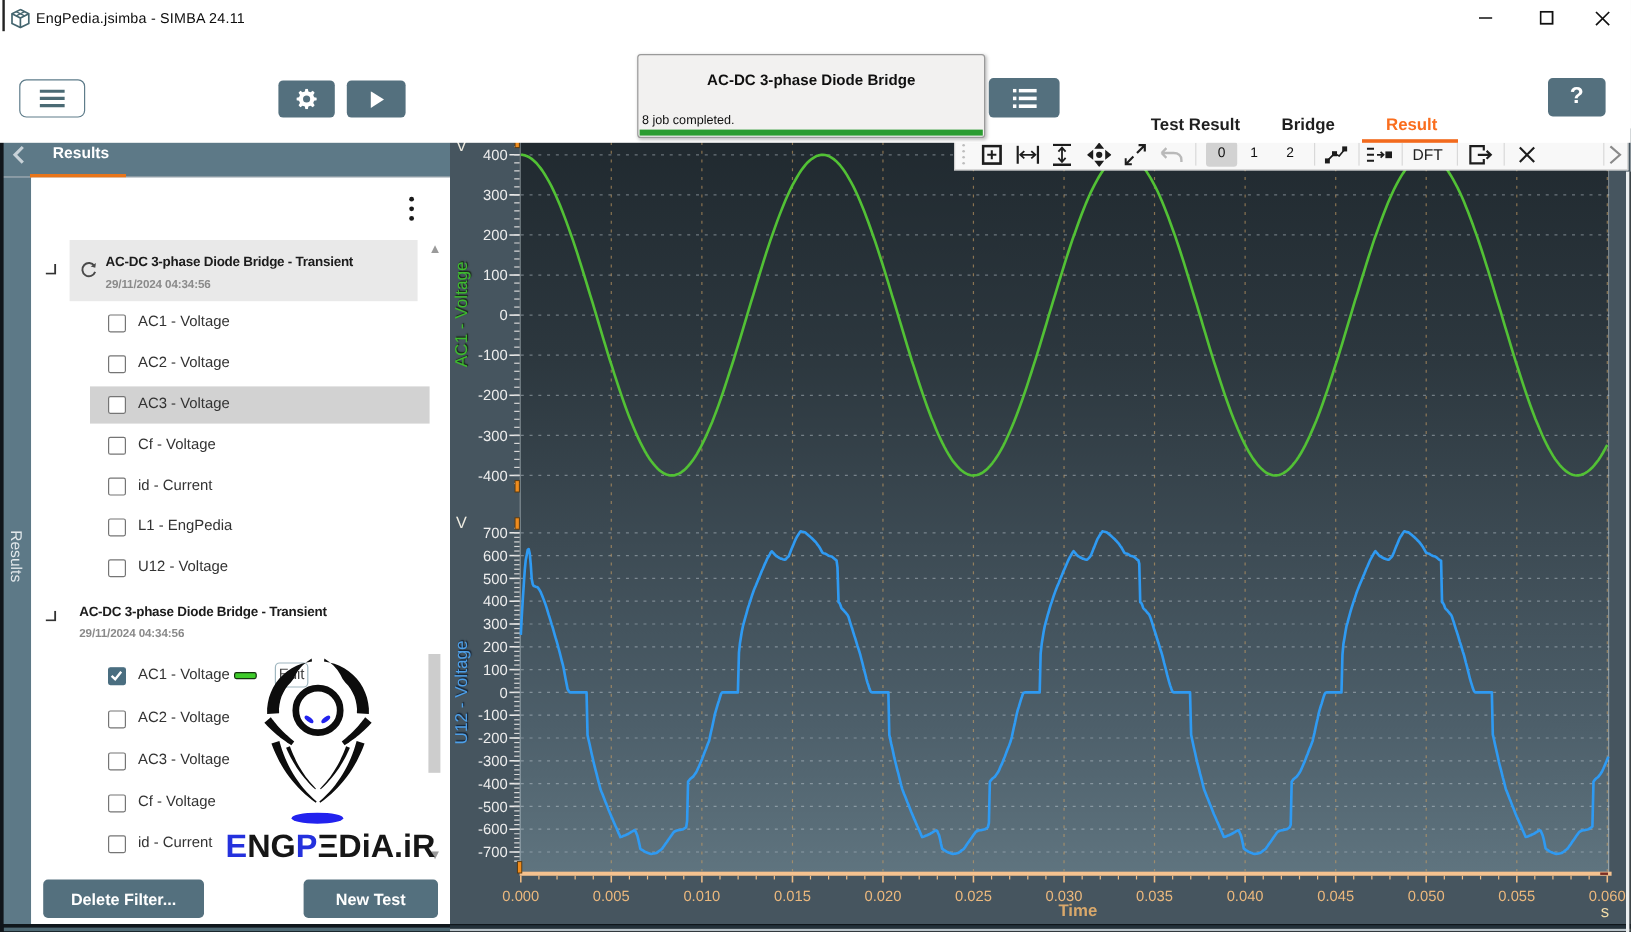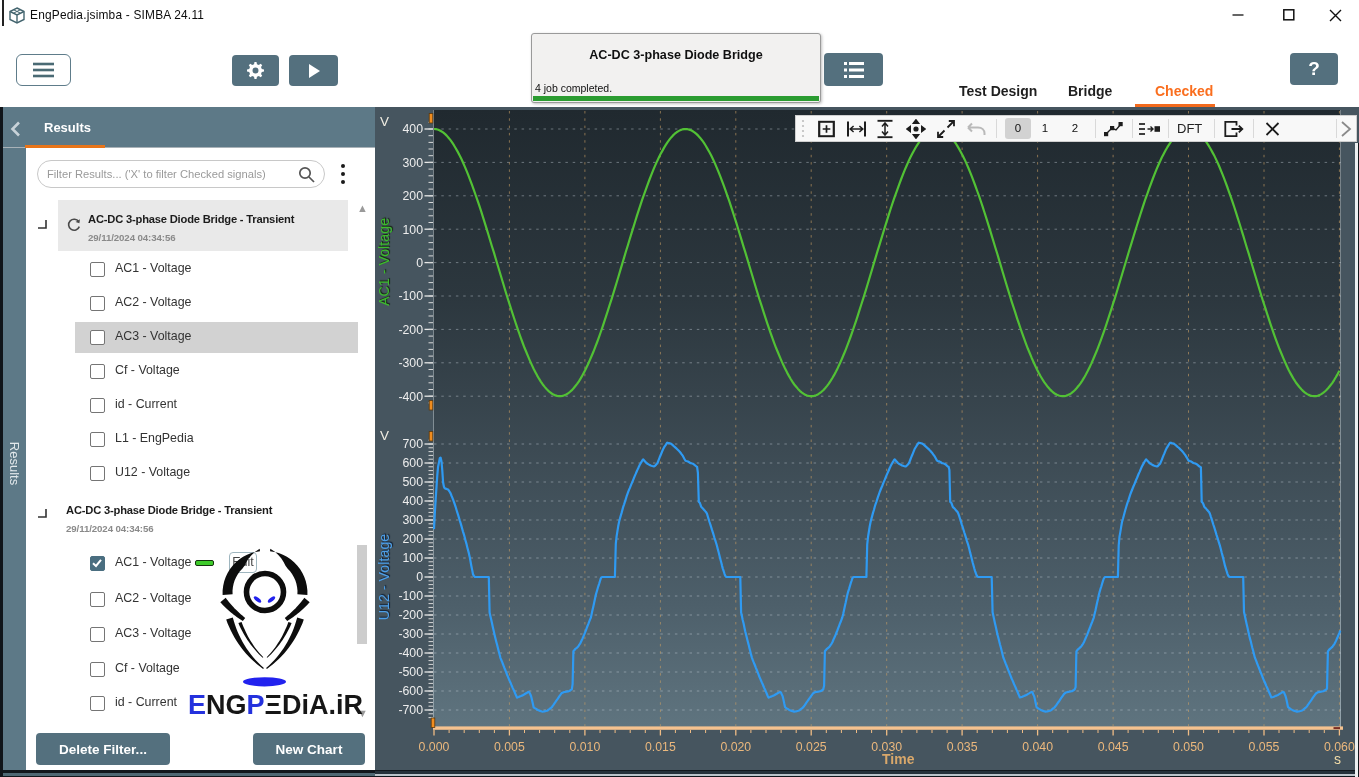--- a/index.html
+++ b/index.html
@@ -4,21 +4,21 @@
 <style>
 * { margin:0; padding:0; box-sizing:border-box; }
 html,body { width:1359px; height:777px; overflow:hidden; background:#fff;
   font-family:"Liberation Sans", sans-serif; }
 #app { position:relative; width:1165px; height:777px; }
 .abs { position:absolute; }
 
 
 #titlebar { position:absolute; left:0; top:0; width:1359px; height:30px; background:#fff; z-index:6; }
 #titletext { position:absolute; left:30px; top:8px; font-size:11.9px; color:#0c0c0c; letter-spacing:0.2px; }
-#toolrow { position:absolute; left:0; top:0; width:1359px; height:107px; background:#fff; z-index:5; }
+#toolrow { position:absolute; left:0; top:12px; width:1359px; height:107px; background:#fff; z-index:5; }
 .slatebtn { position:absolute; background:#54707e; border-radius:4px; display:flex;
   align-items:center; justify-content:center; color:#fff; }
 #hambtn { position:absolute; left:16px; top:54px; width:55px; height:32px; background:#fff;
   border:1.6px solid #5e7c8a; border-radius:6px; display:flex; align-items:center; justify-content:center; }
 #popup { position:absolute; left:531px; top:33px; width:290px; height:70px; background:#f2f1f0;
   border:1px solid #9a9a9a; border-radius:3px; box-shadow:1px 1px 3px rgba(0,0,0,0.25); }
 #popup .ttl { position:absolute; left:0; right:0; top:14px; white-space:nowrap; text-align:center; font-size:12.6px;
   font-weight:bold; color:#101010; }
 #popup .job { position:absolute; left:3px; bottom:8px; font-size:10.5px; color:#101010; }
 #popup .bar { position:absolute; left:1px; right:1px; bottom:1px; height:5.5px; background:#2b9c31; }
@@ -117,38 +117,38 @@
           <path fill="#fff" d="M10 6.5 A3.5 3.5 0 1 0 10 13.5 A3.5 3.5 0 1 0 10 6.5 M8.8 0 L11.2 0 L11.7 2.6 L13.9 3.5 L16.1 2 L17.9 3.8 L16.5 6 L17.4 8.2 L20 8.8 L20 11.2 L17.4 11.8 L16.5 14 L17.9 16.2 L16.1 18 L13.9 16.5 L11.7 17.4 L11.2 20 L8.8 20 L8.3 17.4 L6.1 16.5 L3.9 18 L2.1 16.2 L3.5 14 L2.6 11.8 L0 11.2 L0 8.8 L2.6 8.2 L3.5 6 L2.1 3.8 L3.9 2 L6.1 3.5 L8.3 2.6 Z" fill-rule="evenodd"></path>
         </svg>
     </div>
     <div class="slatebtn" style="left:289px;top:55px;width:49px;height:31px">
       <svg width="12" height="14" viewBox="0 0 12 14">
           <path d="M1 0 L12 7 L1 14 Z" fill="#fff"></path>
         </svg>
     </div>
     <div id="popup">
       <div class="ttl">AC-DC 3-phase Diode Bridge</div>
-      <div class="job">4 job completed.</div>
+      <div class="job">8 job completed.</div>
       <div class="bar"></div>
     </div>
     <div class="slatebtn" style="left:824px;top:53px;width:59px;height:33px">
       <svg width="20" height="16" viewBox="0 0 20 16">
           <g fill="#fff">
         <rect x="0" y="0" width="3" height="3"></rect>
             <rect x="5" y="0" width="15" height="3"></rect>
         <rect x="0" y="6.5" width="3" height="3"></rect>
             <rect x="5" y="6.5" width="15" height="3"></rect>
         <rect x="0" y="13" width="3" height="3"></rect>
             <rect x="5" y="13" width="15" height="3"></rect>
           </g>
         </svg>
     </div>
-    <div class="tab" style="left:959px">Test Design</div>
+    <div class="tab" style="left:959px">Test Result</div>
     <div class="tab" style="left:1068px">Bridge</div>
-    <div class="tab" style="left:1155px;color:#fa6e1e">Checked</div>
+    <div class="tab" style="left:1155px;color:#fa6e1e">Result</div>
     <div id="tab-underline"></div>
     <div class="slatebtn" style="left:1290px;top:53px;width:48px;height:32px;font-size:19px;font-weight:bold">?</div>
   </div>
 
   <div id="chart">
     <div id="plot"></div>
     <svg class="abs" style="left:0;top:0" width="984" height="664" viewBox="375 107 984 664">
       <g stroke="rgba(208,218,223,0.42)" stroke-width="1" stroke-dasharray="2.5 4.8">
 <line x1="434" y1="396.2" x2="1341" y2="396.2"></line>
 <line x1="434" y1="362.8" x2="1341" y2="362.8"></line>
@@ -546,27 +546,20 @@
   <div id="side-band"></div>
   <div id="side-strip"></div>
   <svg id="side-chev-svg" class="abs" style="left:10px;top:121px" width="11" height="16" viewBox="0 0 11 16">
       <path d="M9 1.5 L2.5 8 L9 14.5" stroke="#c8d2d8" stroke-width="2.6" fill="none"></path>
     </svg>
   <div id="side-results">Results</div>
   <div id="side-underline"></div>
   <div id="vert-results">Results</div>
 
   <div id="panel">
-    <div id="filter">
-      <div class="ph">Filter Results... ('X' to filter Checked signals)</div>
-      <svg class="abs" style="left:260px;top:5px" width="17" height="17" viewBox="0 0 17 17">
-        <circle cx="7" cy="7" r="5.2" stroke="#555" stroke-width="1.7" fill="none"></circle>
-        <line x1="11" y1="11" x2="16" y2="16" stroke="#555" stroke-width="1.7"></line>
-        </svg>
-    </div>
     <svg class="abs" style="left:313px;top:14px" width="8" height="24">
         <g fill="#1a1a1a">
       <circle cx="4" cy="4" r="2"></circle>
           <circle cx="4" cy="12" r="2"></circle>
           <circle cx="4" cy="20" r="2"></circle>
         </g>
       </svg>
 
     <div class="pp" style="left:-26px;top:-148px">
       <div id="grp1"></div>
@@ -635,21 +628,21 @@
         </g>
         <circle cx="60" cy="62" r="18.5" fill="#fff" stroke="#0d0d0d" stroke-width="5.6"></circle>
         <g fill="#2222ee">
           <ellipse cx="52.5" cy="69.5" rx="4.4" ry="1.9" transform="rotate(38 52.5 69.5)"></ellipse>
           <ellipse cx="66.5" cy="69.5" rx="4.4" ry="1.9" transform="rotate(-38 66.5 69.5)"></ellipse>
         </g>
         <ellipse cx="59.5" cy="151.8" rx="21.5" ry="4.6" fill="#2222ee"></ellipse>
       </svg>
       <div id="wm-text"><span class="b">E</span>NG<span class="b">P</span>ΞDiA.iR</div>
       <div class="slatebtn" id="delbtn">Delete Filter...</div>
-      <div class="slatebtn" id="newbtn">New Chart</div>
+      <div class="slatebtn" id="newbtn">New Test</div>
     </div>
   </div>
 
   <div class="abs" style="left:0;top:770px;width:1359px;height:7px;background:#10171c"></div>
   <div class="abs" style="left:3px;top:772.5px;width:372px;height:3.8px;background:#4e6873"></div>
   <div class="abs" style="left:375px;top:771px;width:984px;height:3.2px;background:#24313a"></div>
   <div class="abs" style="left:375px;top:774.2px;width:984px;height:1.8px;background:#b9c3c9"></div>
   <div class="abs" style="left:0;top:107px;width:3px;height:670px;background:#10151a"></div>
   <div class="abs" style="left:1355px;top:143px;width:2.8px;height:634px;background:#eceff0"></div>
   <div class="abs" style="left:1357.8px;top:143px;width:1.2px;height:634px;background:#14191d"></div>

